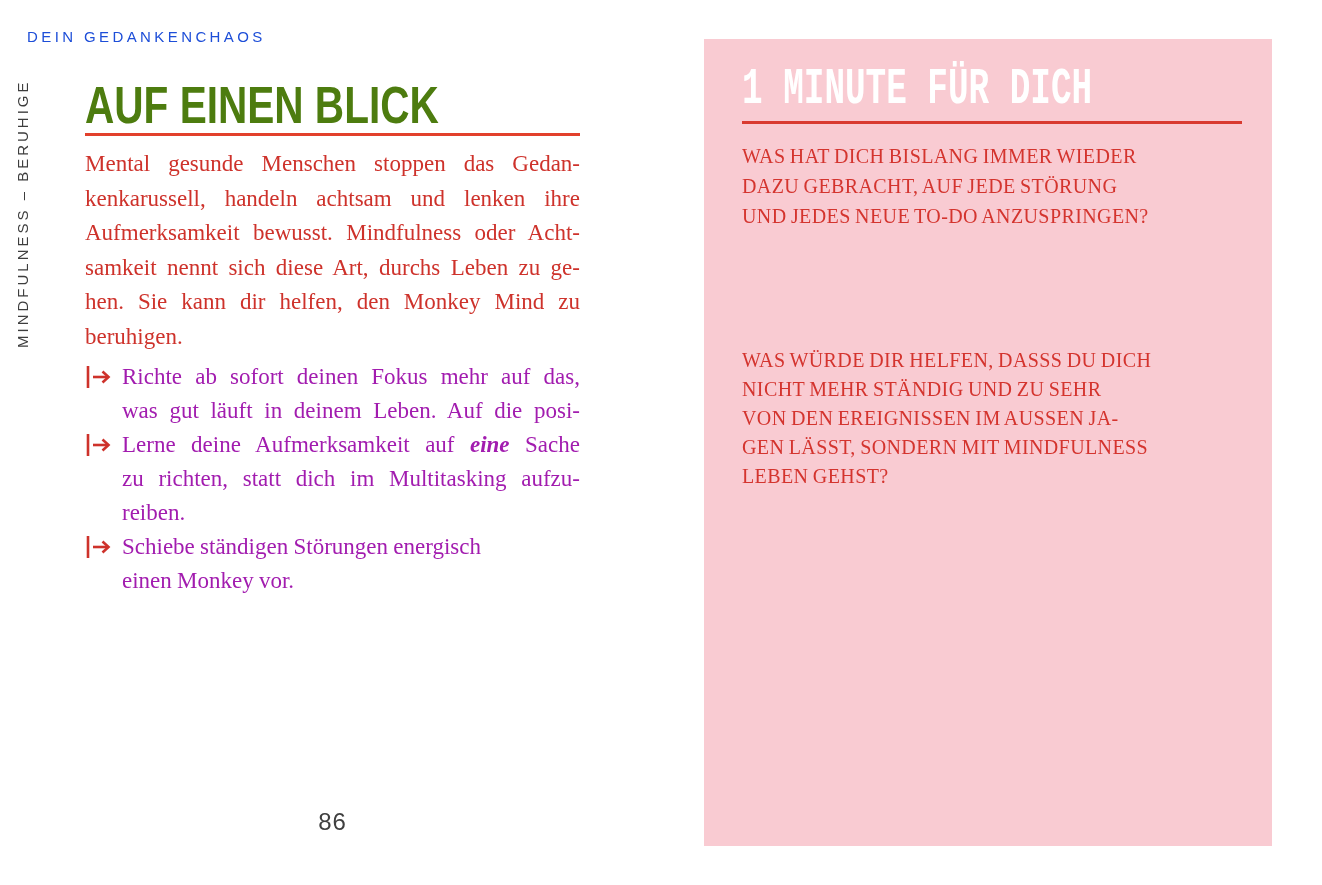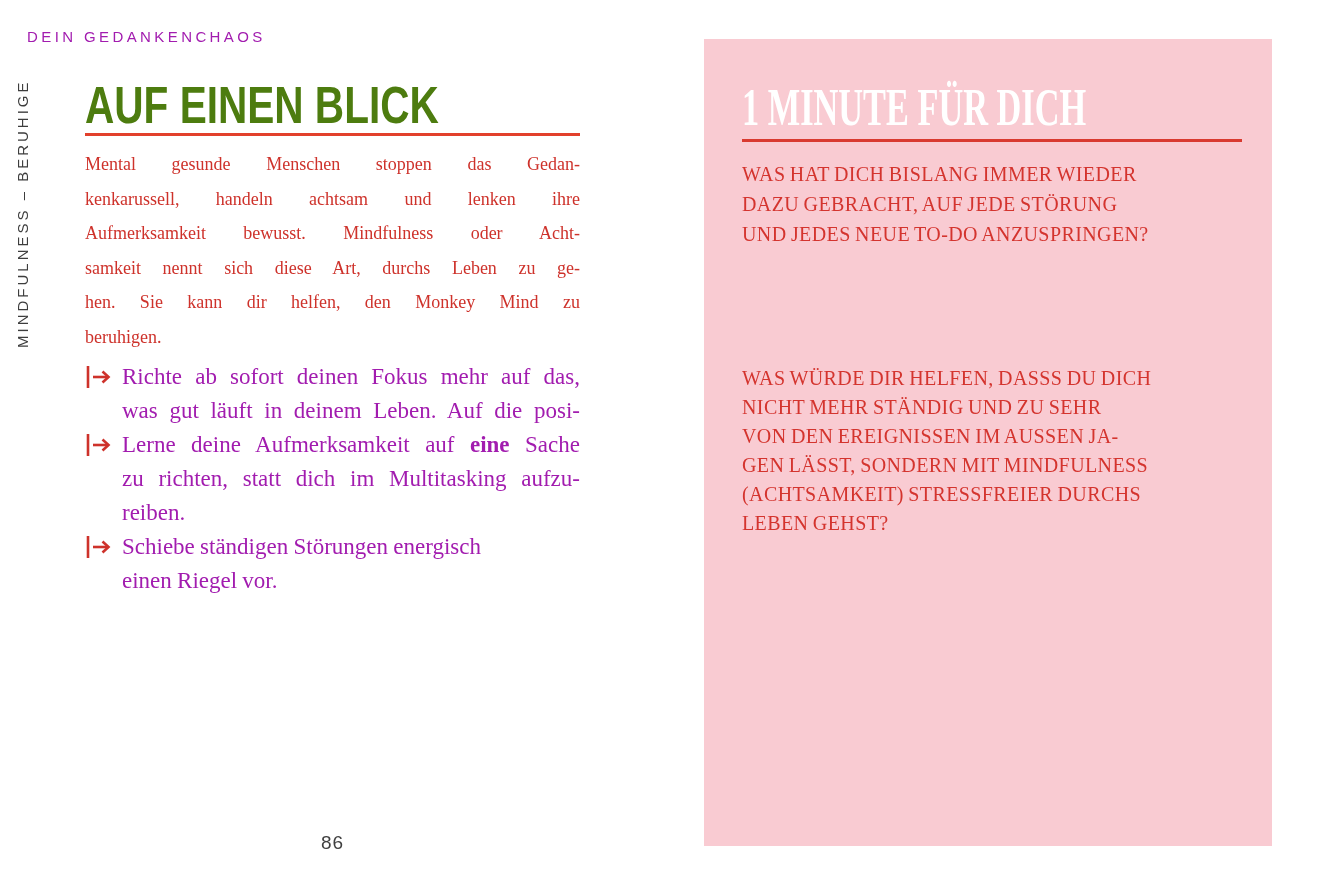--- a/index.html
+++ b/index.html
@@ -6,61 +6,61 @@
   html,body { background:#ffffff; }
   .page {
     position:relative; width:1322px; height:885px;
     background:#ffffff; overflow:hidden;
     font-family:"Liberation Serif", serif;
   }
   
   .chapter-header {
     position:absolute; left:27px; top:28px;
     font-family:"Liberation Sans", sans-serif;
-    font-size:15px; letter-spacing:3.4px; color:#a21caf; white-space:nowrap;
+    font-size:15px; letter-spacing:3.4px; color:#1d4ed8; white-space:nowrap;
   }
   .spine-text {
     position:absolute; left:14px; top:348px;
     transform:rotate(-90deg); transform-origin:0 0;
     font-family:"Liberation Sans", sans-serif;
     font-size:15px; letter-spacing:3px; color:#3d3d3d; white-space:nowrap;
   }
   
   .left-column { position:absolute; left:85px; top:80px; width:495px; }
   .title-left {
     font-family:"Liberation Sans", sans-serif; font-weight:bold;
     font-size:52px; line-height:50px; color:#4d7c0f; white-space:nowrap;
   }
   .condense { display:inline-block; transform:scaleX(0.78); transform-origin:0 50%; }
   .condense2 { display:inline-block; transform:scaleX(0.66); transform-origin:0 50%; }
   .rule-left { height:3px; background:#e2402c; width:495px; margin-top:3px; }
   .intro {
-    margin-top:11px; font-size:18px; line-height:34.5px; color:#ce322b;
+    margin-top:11px; font-size:23px; line-height:34.5px; color:#ce322b;
     word-spacing:-0.5px;
   }
   .jline { white-space:nowrap; text-align:justify; text-align-last:justify; }
   .intro div, .btext div { min-height:1em; }
   .bullets { margin-top:6px; }
   .bullet { display:flex; color:#a21caf; font-size:23px; line-height:34px; }
   .arrow-cell { width:37px; flex:none; padding-top:4px; color:#ce322b; }
   .btext { flex:1; word-spacing:-0.5px; }
-  .bold { font-weight:bold; }
+  .bold { font-weight:bold;font-style:italic; }
   .page-number {
-    position:absolute; left:85px; top:832px; width:495px; text-align:center;
-    font-family:"Liberation Sans", sans-serif; font-size:19px;
+    position:absolute; left:85px; top:808px; width:495px; text-align:center;
+    font-family:"Liberation Sans", sans-serif; font-size:24px;
     letter-spacing:1px; color:#3f3f3f;
   }
   
   .pink-panel {
     position:absolute; left:704px; top:39px; width:568px; height:807px;
     background:#f9cbd2; padding:0 30px 0 38px;
   }
   .title-right {
-    padding-top:44px;
-    font-family:Liberation Serif, serif; font-weight:bold;
+    padding-top:26px;
+    font-family:Liberation Mono, monospace; font-weight:bold;
     font-size:52px; line-height:50px; color:#ffffff; white-space:nowrap;
   }
   .rule-right { height:3px; background:#d93a30; width:500px; margin-top:6px; }
   .question {
     color:#d4342e; font-size:20px; letter-spacing:0.4px;
     word-spacing:-1px; white-space:nowrap;
   }
   .q1 { margin-top:17px; line-height:30px; }
   .q2 { margin-top:115px; line-height:29px; }
 </style>
@@ -122,21 +122,21 @@
       <div class="bullet">
         <span class="arrow-cell">
           <svg width="27" height="26" viewBox="0 0 27 26" fill="none" stroke="currentColor" stroke-width="2.6">
             <path d="M3 2 V 24"></path>
               <path d="M8 13 H 23"></path>
               <path d="M17.5 7.5 L 23.5 13 L 17.5 18.5"></path>
           </svg>
         </span>
         <div class="btext">
           <div>Schiebe ständigen Störungen energisch</div>
-          <div>einen Riegel vor.</div>
+          <div>einen Monkey vor.</div>
         </div>
       </div>
 
     </div>
   </div>
 
   <div class="page-number">86</div>
 
   <div class="pink-panel">
 
@@ -148,19 +148,18 @@
       <div>WAS HAT DICH BISLANG IMMER WIEDER</div>
       <div>DAZU GEBRACHT, AUF JEDE STÖRUNG</div>
       <div>UND JEDES NEUE TO-DO ANZUSPRINGEN?</div>
     </div>
 
     <div class="question q2">
       <div>WAS WÜRDE DIR HELFEN, DASSS DU DICH</div>
       <div>NICHT MEHR STÄNDIG UND ZU SEHR</div>
       <div>VON DEN EREIGNISSEN IM AUSSEN JA-</div>
       <div>GEN LÄSST, SONDERN MIT MINDFULNESS</div>
-      <div>(ACHTSAMKEIT) STRESSFREIER DURCHS</div>
       <div>LEBEN GEHST?</div>
     </div>
 
   </div>
 
 </div>
 
 </body></html>

